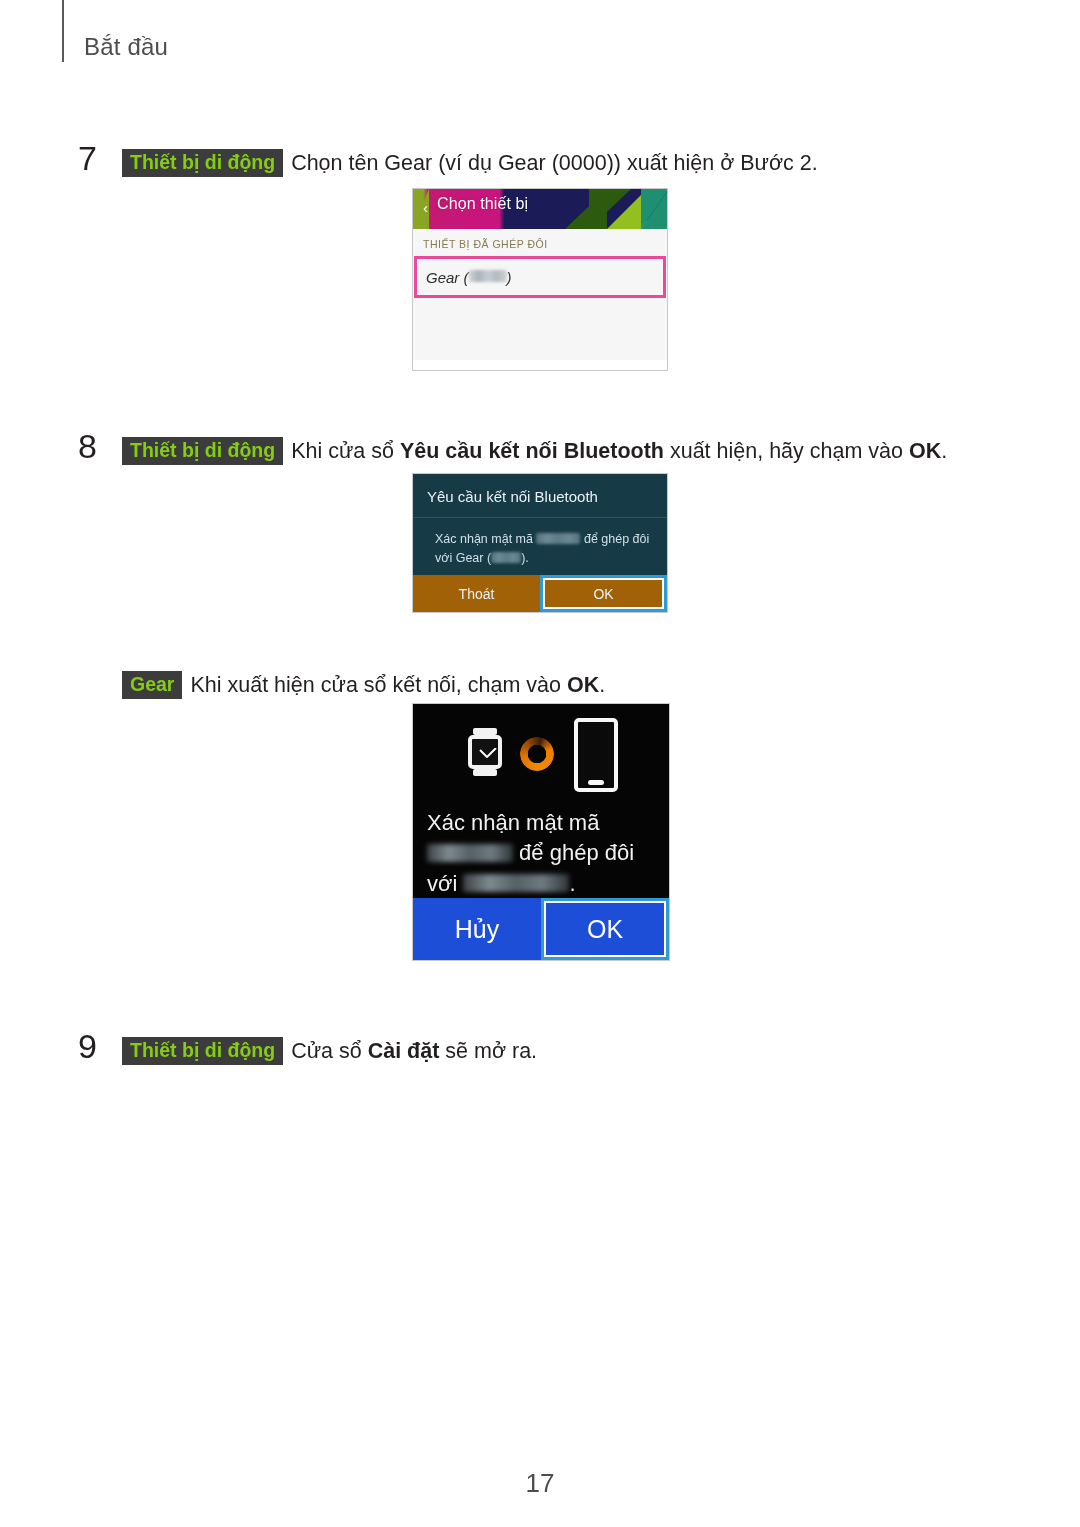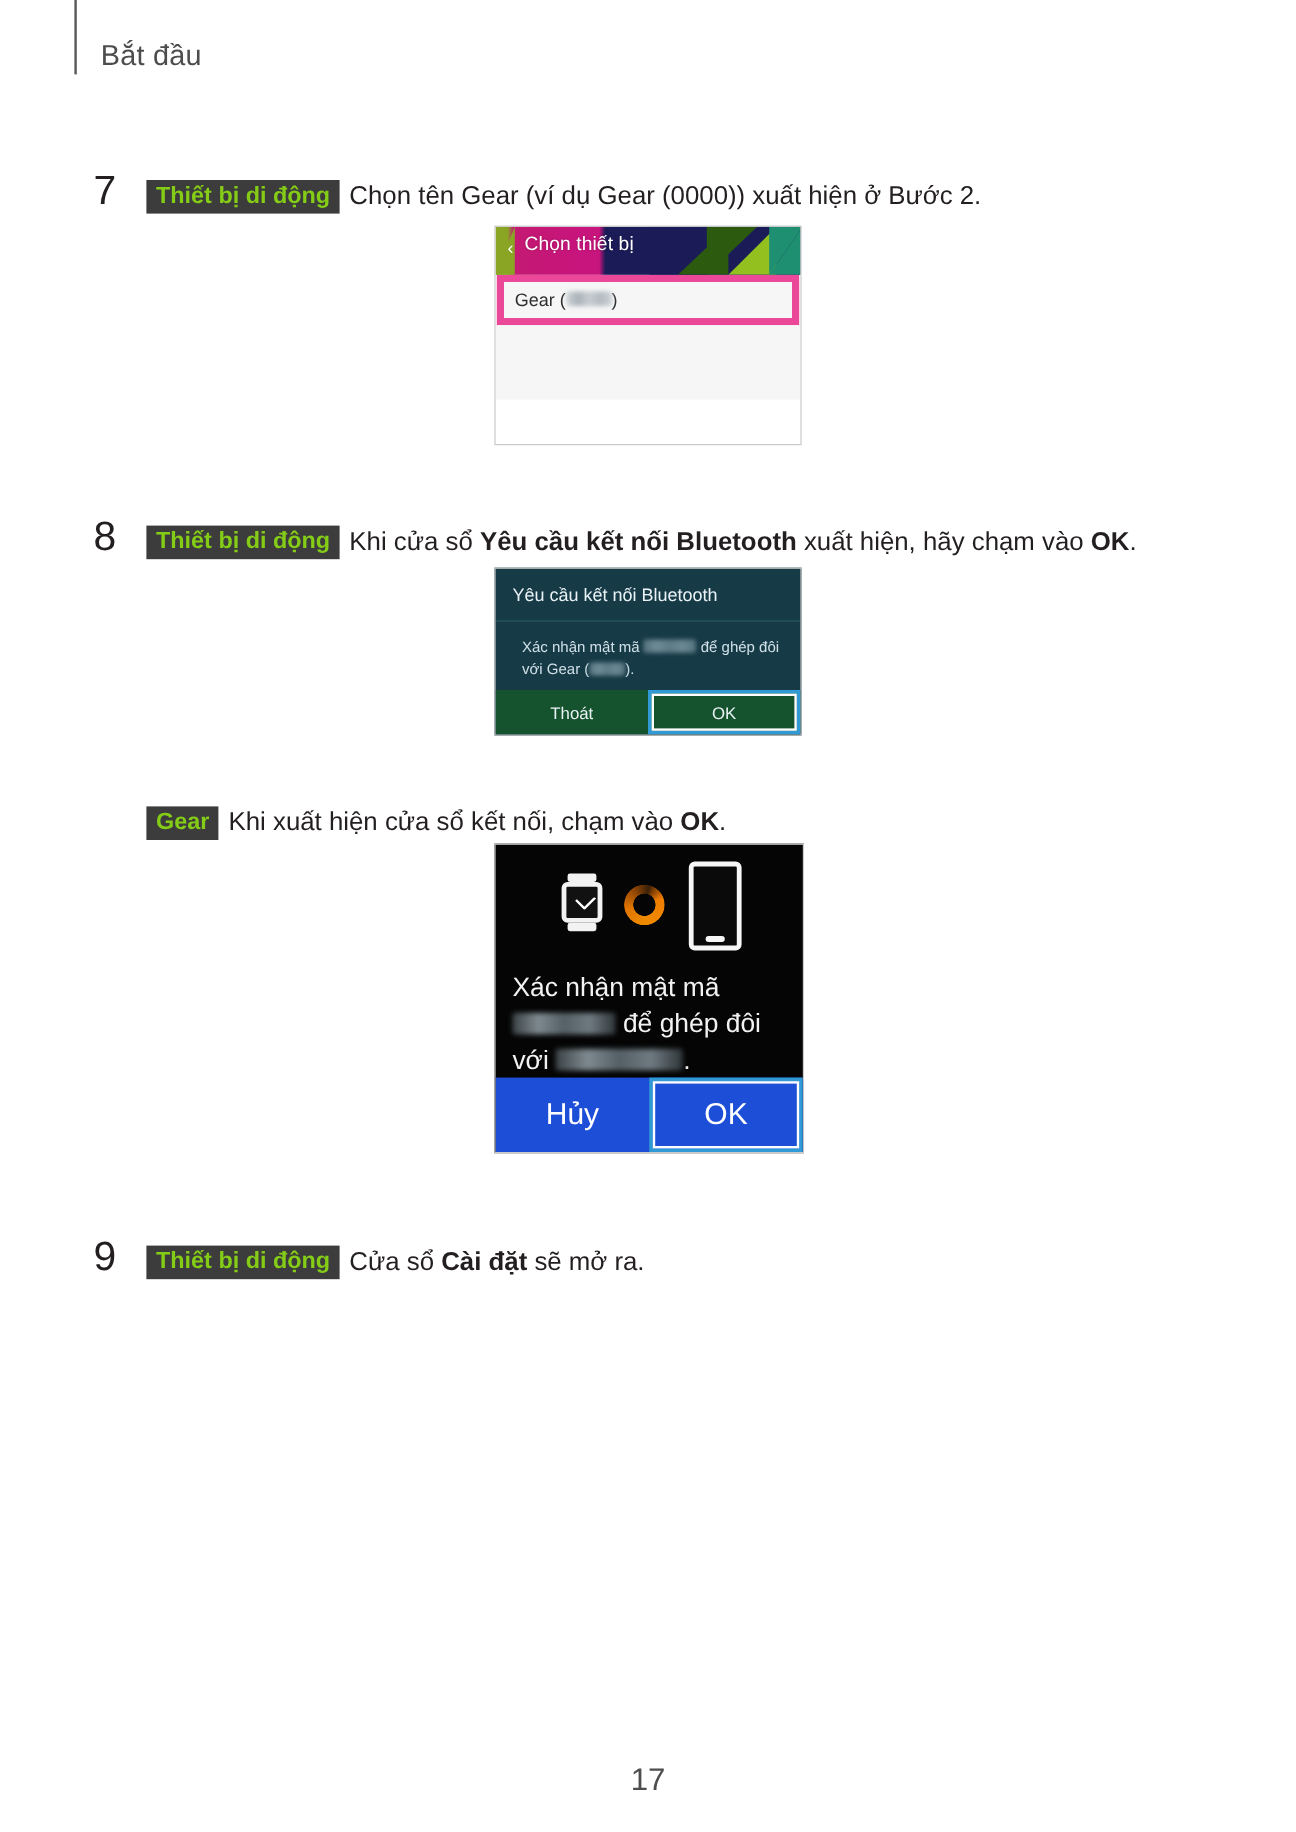--- a/index.html
+++ b/index.html
@@ -124,28 +124,29 @@
   .dp-section-label {
     padding: 9px 10px 6px 10px;
     font-size: 10.5px;
     color: #8a7850;
     letter-spacing: .5px;
     background: #f6f6f6;
   }
   .dp-row {
     box-sizing: border-box;
     margin: 0px 1px;
-    border: 6px solid #ec4899;
+    border: 3px solid #ec4899;
     background: #f6f6f6;
     height: 42px;
     display: flex;
     align-items: center;
     padding-left: 9px;
     font-size: 15px;
     color: #2e2e2e;
+    font-style: italic;
   }
   .dp-body-rest {
     background: #f6f6f6;
     height: 62px;
   }
   .blur-box {
     display: inline-block;
     background: linear-gradient(90deg,#cfd4d8,#aab3ba,#c6ccd1,#b3bbc2,#ccd2d6);
     filter: blur(1.6px);
     border-radius: 2px;
@@ -178,21 +179,21 @@
     top: -1px;
   }
   .bt-buttons {
     position: absolute;
     left: 0; right: 0; bottom: 0;
     height: 37px;
     display: flex;
   }
   .bt-btn {
     flex: 1 1 50%;
-    background: #14532d;
+    background: #a16207;
     color: #e9f2f5;
     font-size: 14px;
     display: flex;
     align-items: center;
     justify-content: center;
   }
   .bt-btn.sel {
     box-sizing: border-box;
     border: 3px solid #2f9ad6;
     outline: 2px solid #ffffff;
@@ -341,20 +342,21 @@
 
     <span class="tri" style="left:0px;  top:0px;  border-left:16px solid transparent; border-bottom:40px solid #8aa524;"></span>
     <span class="tri" style="left:128px;top:0px;  border-left:0; border-right:48px solid transparent; border-top:40px solid #1b1b58;"></span>
     <span class="tri" style="left:128px;top:0px;  border-left:48px solid transparent; border-bottom:40px solid #1b1b58;"></span>
     <span class="tri" style="left:152px;top:0px;  border-left:42px solid transparent; border-bottom:40px solid #2c5a0f;"></span>
     <span class="tri" style="left:176px;top:0px;  border-right:42px solid transparent; border-top:40px solid #2c5a0f;"></span>
     <span class="tri" style="left:194px;top:0px;  border-left:40px solid transparent; border-bottom:40px solid #93c01f;"></span>
     <span class="tri" style="left:228px;top:0px;  border-right:28px solid transparent; border-top:40px solid #1f8f72;"></span>
     <span class="tri" style="left:228px;top:0px;  border-left:28px solid transparent; border-bottom:40px solid #1f8f72;"></span>
   </div>
+  <div class="dp-section-label">THIẾT BỊ ĐÃ GHÉP ĐÔI</div>
   <div class="dp-row">
     <span>Gear (</span>
       <span class="blur-box" style="width:38px;height:12px;"></span>
       <span>)</span>
   </div>
   <div class="dp-body-rest"></div>
 </div>
 
 <div class="step" style="left:78px; top:406px;">
   <span class="step-num">8</span>

